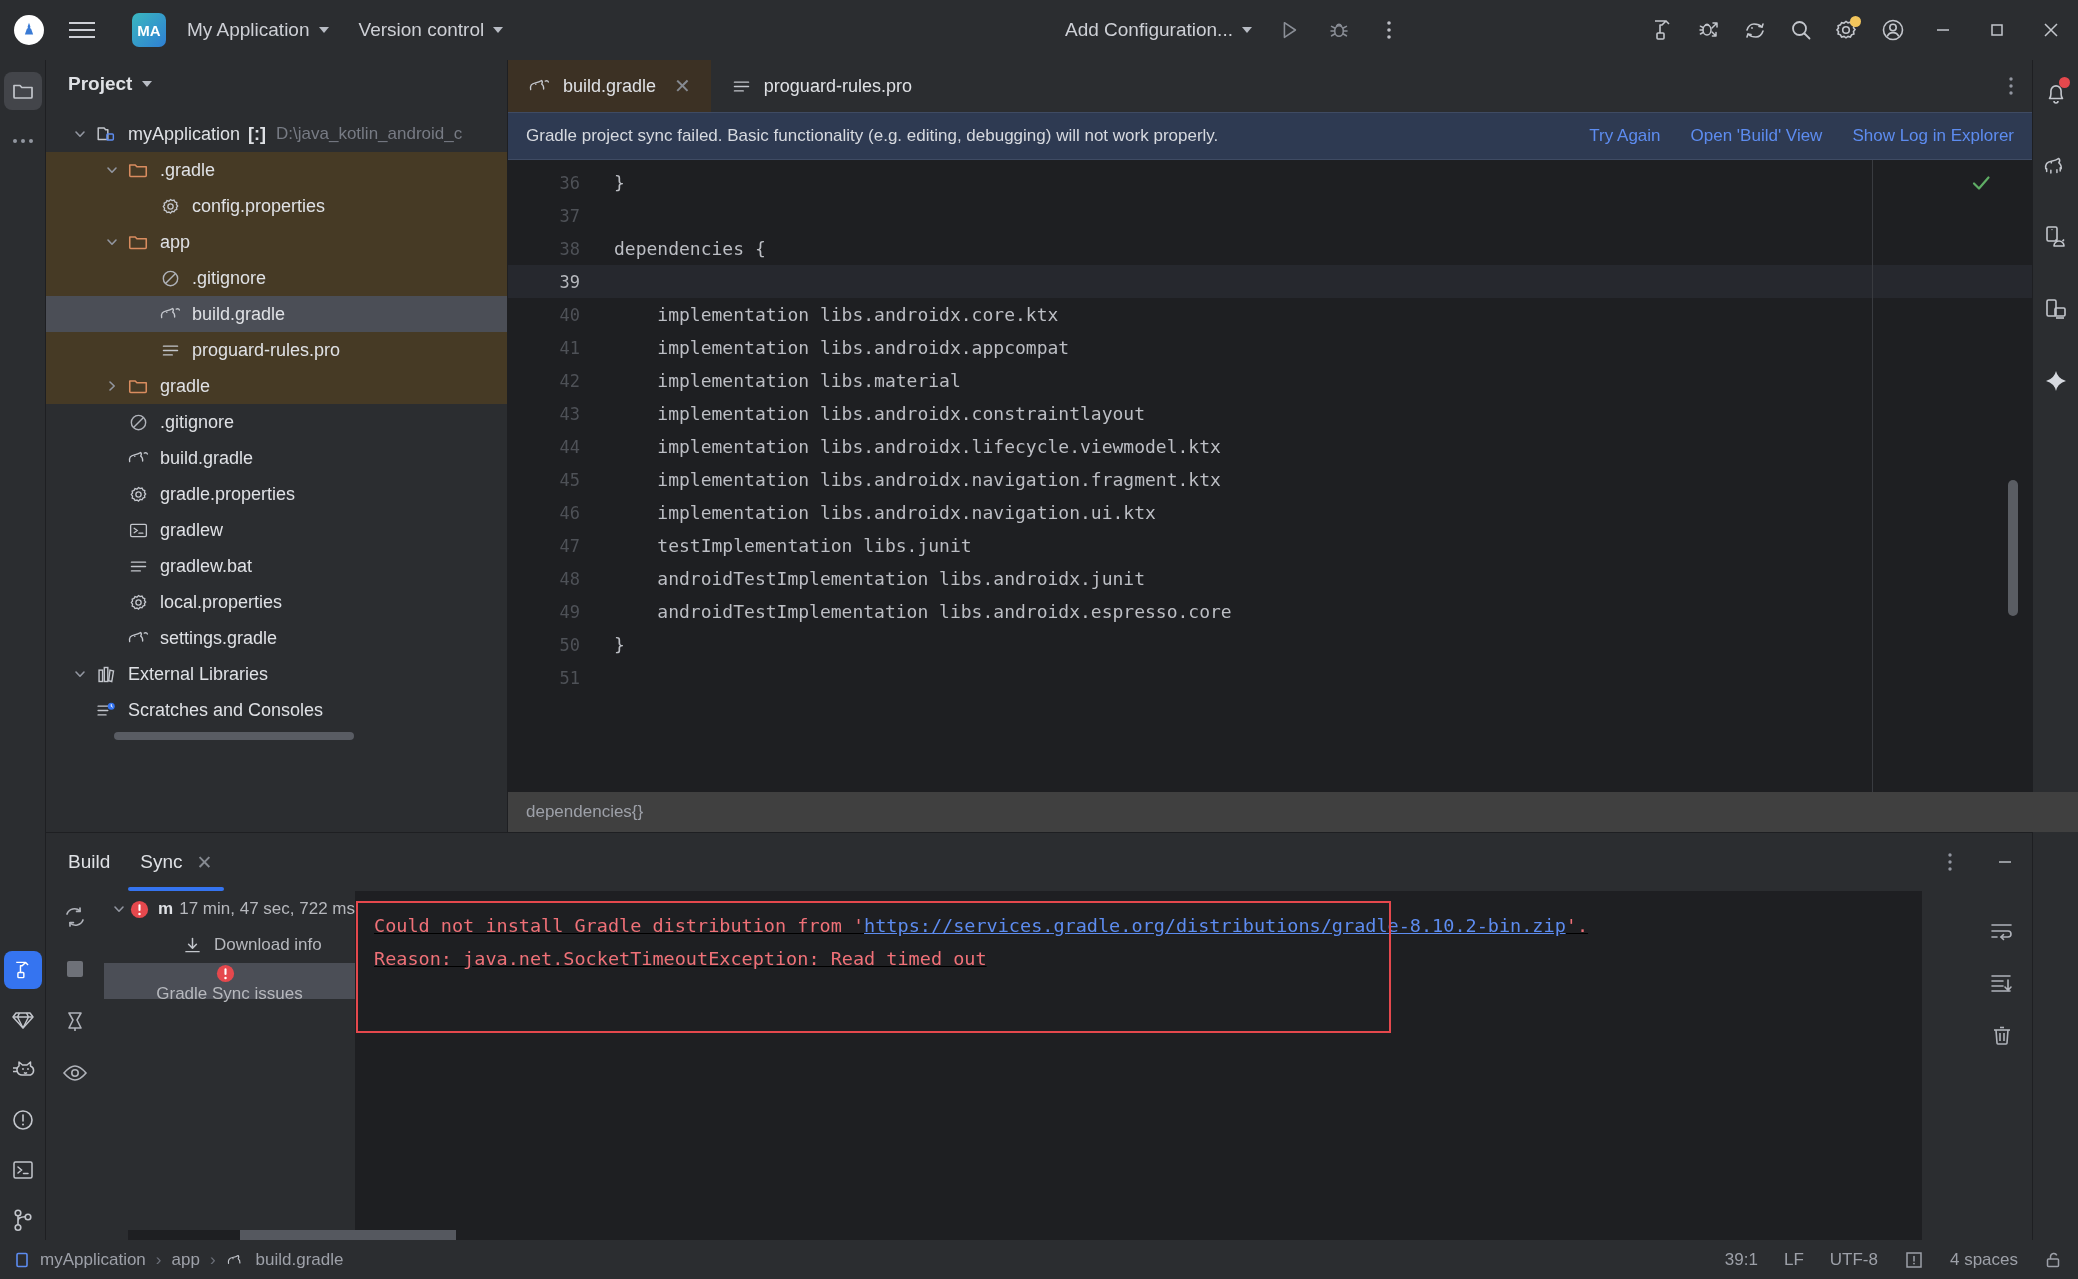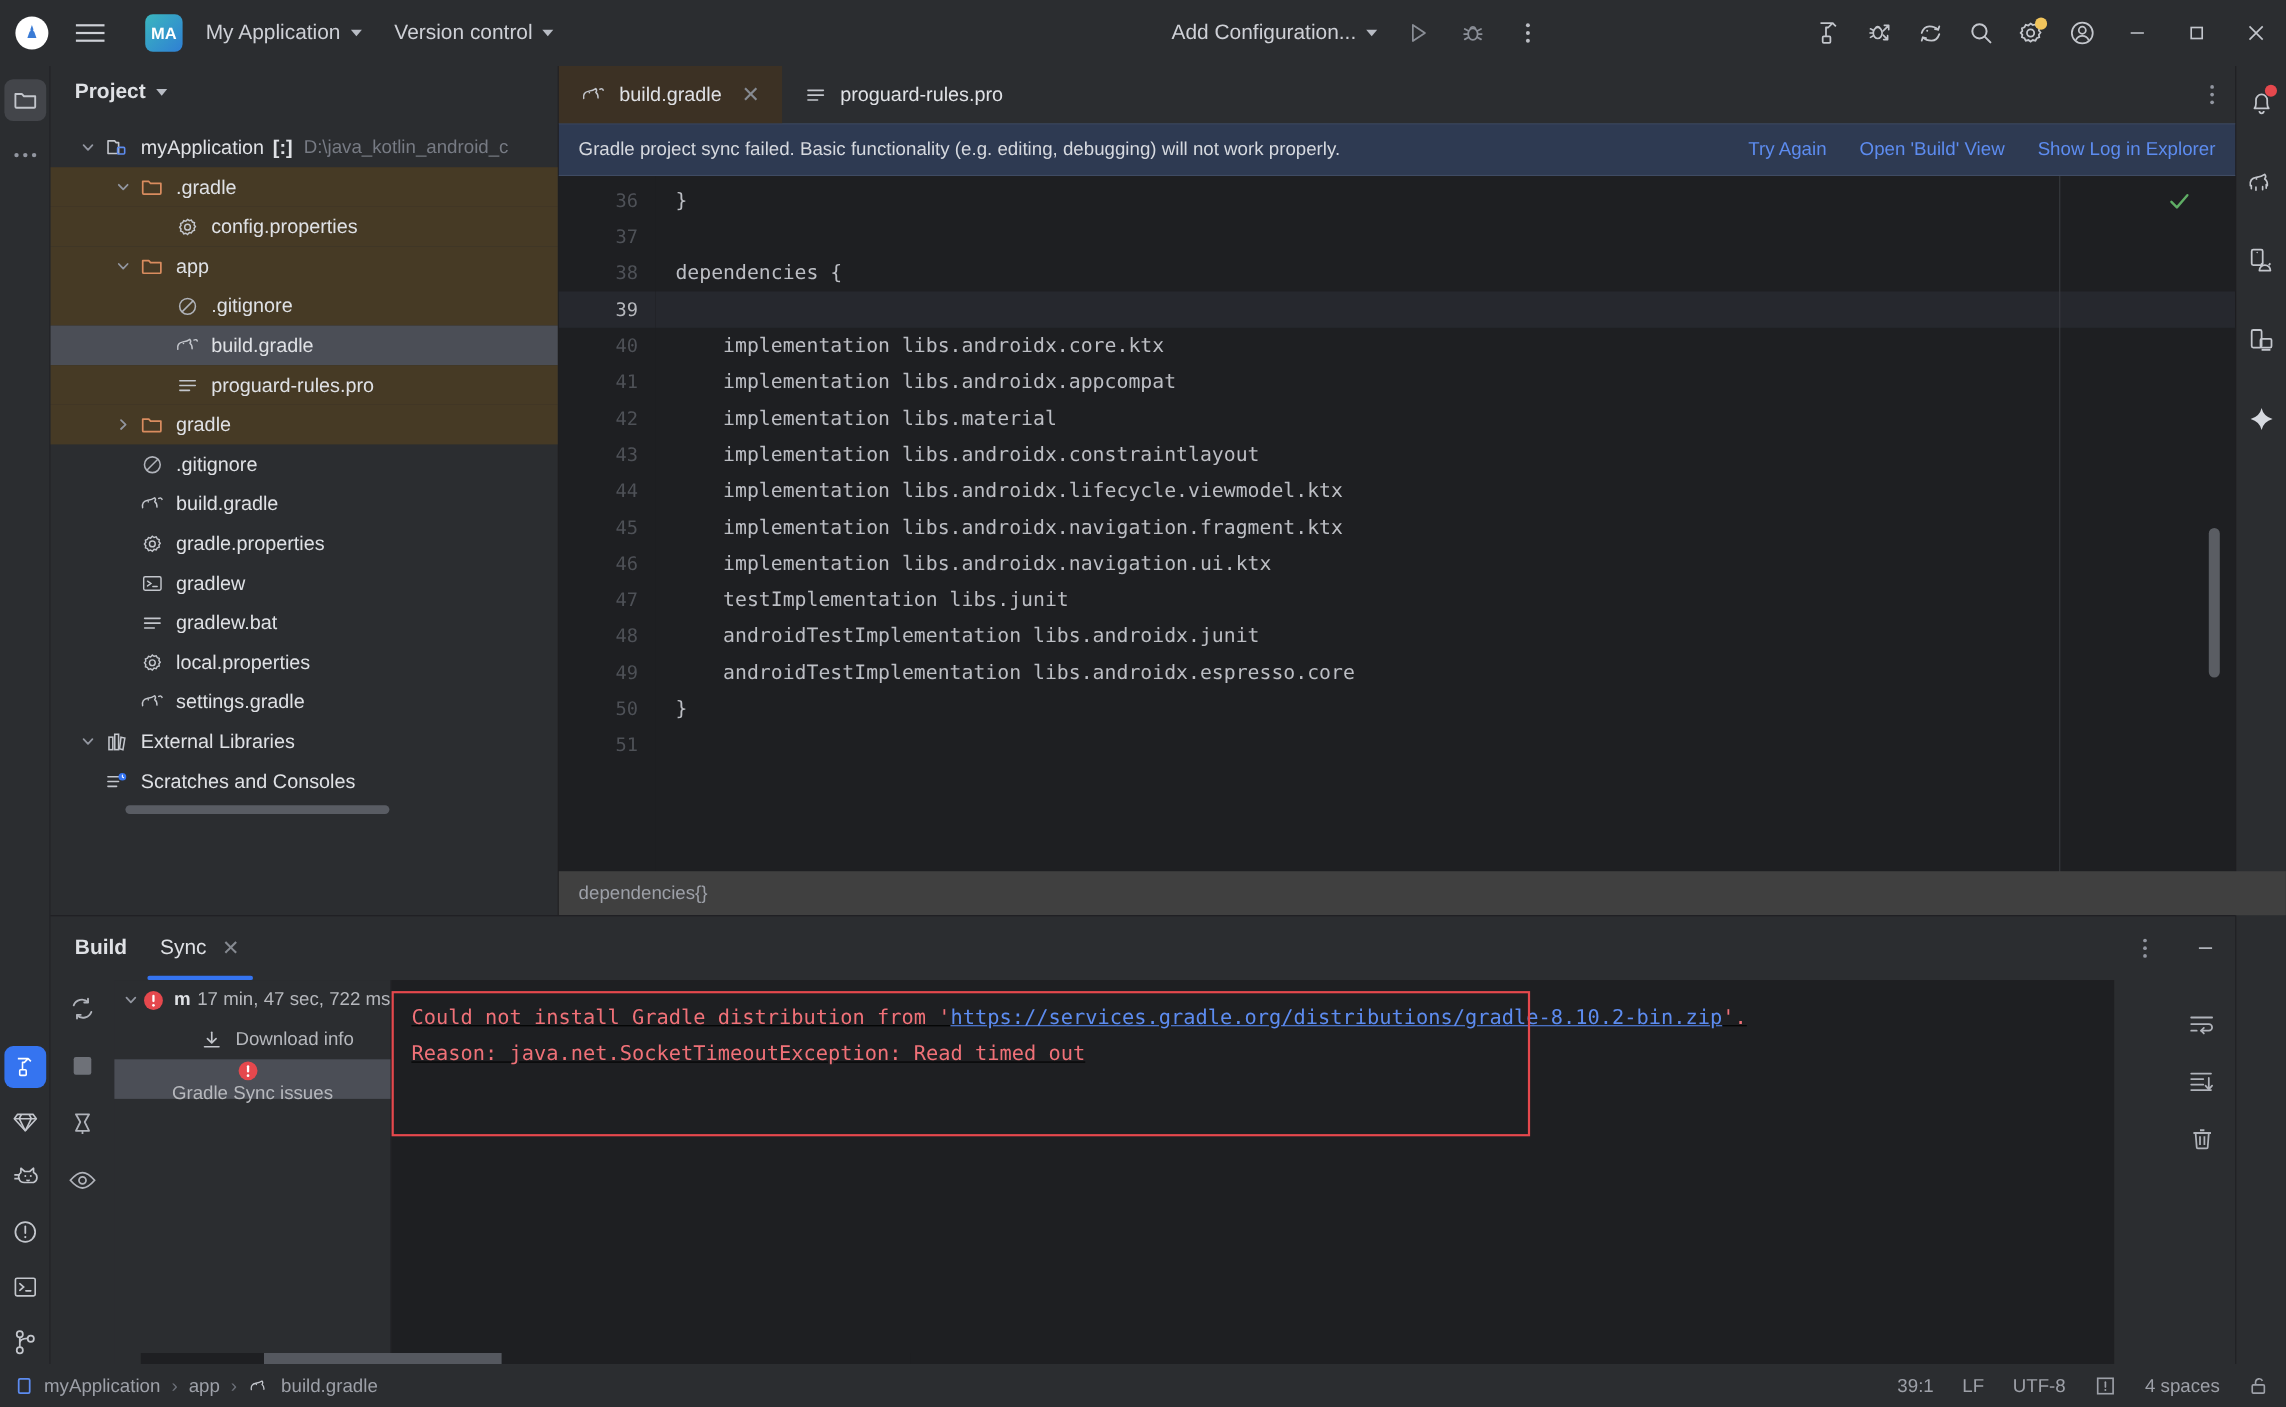--- a/index.html
+++ b/index.html
@@ -106,21 +106,21 @@
   .code-rightborder { position:absolute; left: 1364px; top: 0; width: 1px; height: 672px; background:#393b40; }
   .scrollbar-v { position:absolute; right: 14px; top: 320px; width: 10px; height: 136px; background:#5a5d63; border-radius:5px; }
   .check-ok { position:absolute; right: 40px; top: 12px; }
   .breadcrumb-bar { position:absolute; bottom: 0; left:0; width: 1754px; height: 40px; background:#404040; display:flex; align-items:center; padding-left: 18px; }
   .breadcrumb-bar span { color:#9da0a8; font-size:17px; }
 
   
   .buildpanel { position:absolute; top: 832px; left: 46px; width: 1986px; height: 408px; background:#2b2d30; border-top:1px solid #1e1f22; }
   .bp-tabs { height: 58px; display:flex; align-items:center; padding-left: 22px; gap: 30px; position:relative; }
   .bp-tab { color:#dfe1e5; font-size:19px; position:relative; height:58px; display:flex; align-items:center; cursor:pointer; }
-  .bp-tab.bold { font-weight:700; }
+  .bp-tab.bold { font-weight:400; }
   .bp-tab .underline { position:absolute; left:-12px; right:-12px; bottom:0; height:4px; background:#3574f0; border-radius:2px; }
   .bp-tab .xs { color:#868a91; font-size:19px; margin-left: 14px; }
   .bp-toolcol { position:absolute; left:0; top: 58px; width: 58px; height: 350px; }
   .bp-tool { width:58px; height:52px; display:flex; align-items:center; justify-content:center; cursor:pointer; }
   .bp-tree { position:absolute; left: 58px; top: 58px; width: 252px; height: 350px; background:#2b2d30; border-right:1px solid #1e1f22;}
   .bt-row { height: 36px; display:flex; align-items:center; cursor:pointer; white-space:nowrap; }
   .bt-row .txt { font-size:17px; color:#b6b8bd; }
   .bt-row .txt.bold { color:#dfe1e5; font-weight:700; }
   .bt-row.sel { background:#4b4e56;flex-direction:column; }
   .console { position:absolute; left: 310px; top: 58px; right: 110px; height: 350px; background:#1e1f22; padding: 18px 0 0 18px; text-decoration: underline; }

